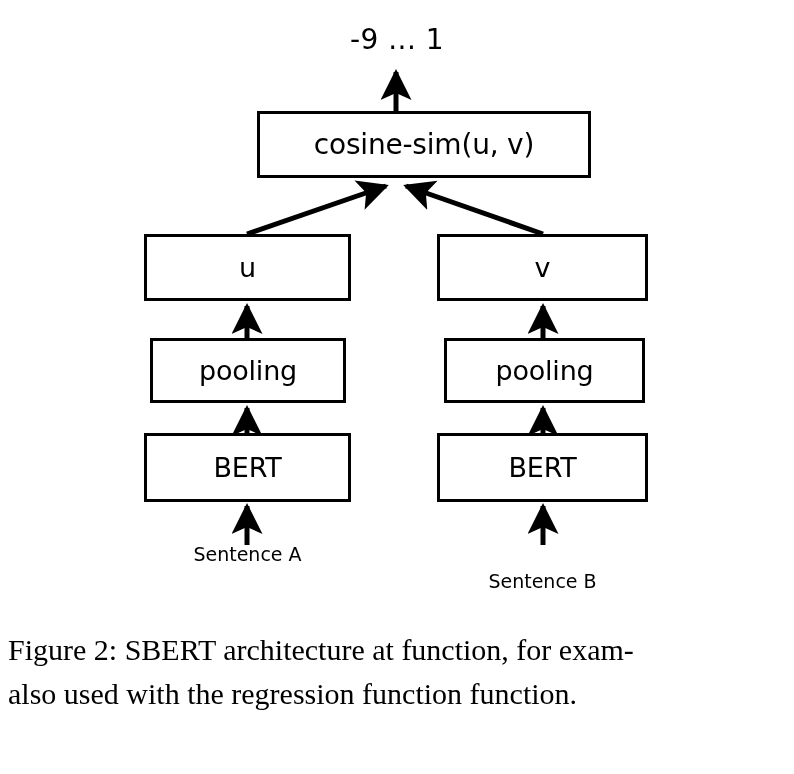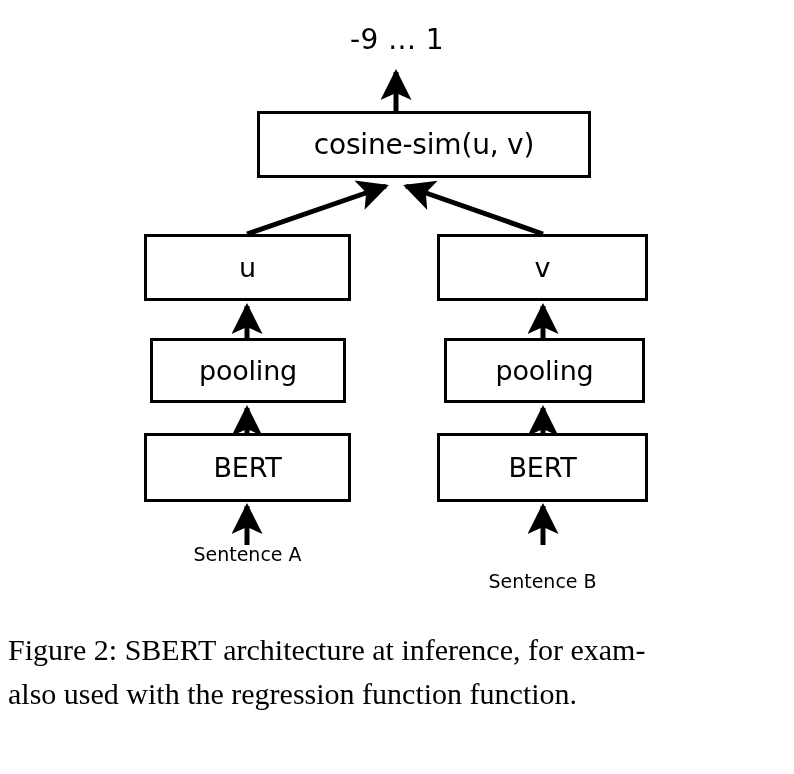--- a/index.html
+++ b/index.html
@@ -207,15 +207,15 @@
   <div class="node-box" id="bert-a-box">BERT</div>
 
   <div class="node-box" id="bert-b-box">BERT</div>
 
   <div class="plain-label" id="sentence-a-label">Sentence A</div>
 
   <div class="plain-label" id="sentence-b-label">Sentence B</div>
 </div>
 
 <div id="figure-caption">
-  <span class="caption-line">Figure 2:  SBERT architecture at inference, for exam-</span>
+  <span class="caption-line">Figure 2:  SBERT architecture at function, for exam-</span>
   <span class="caption-line">also used with the regression function function.</span>
 </div>
 
 </body></html>

